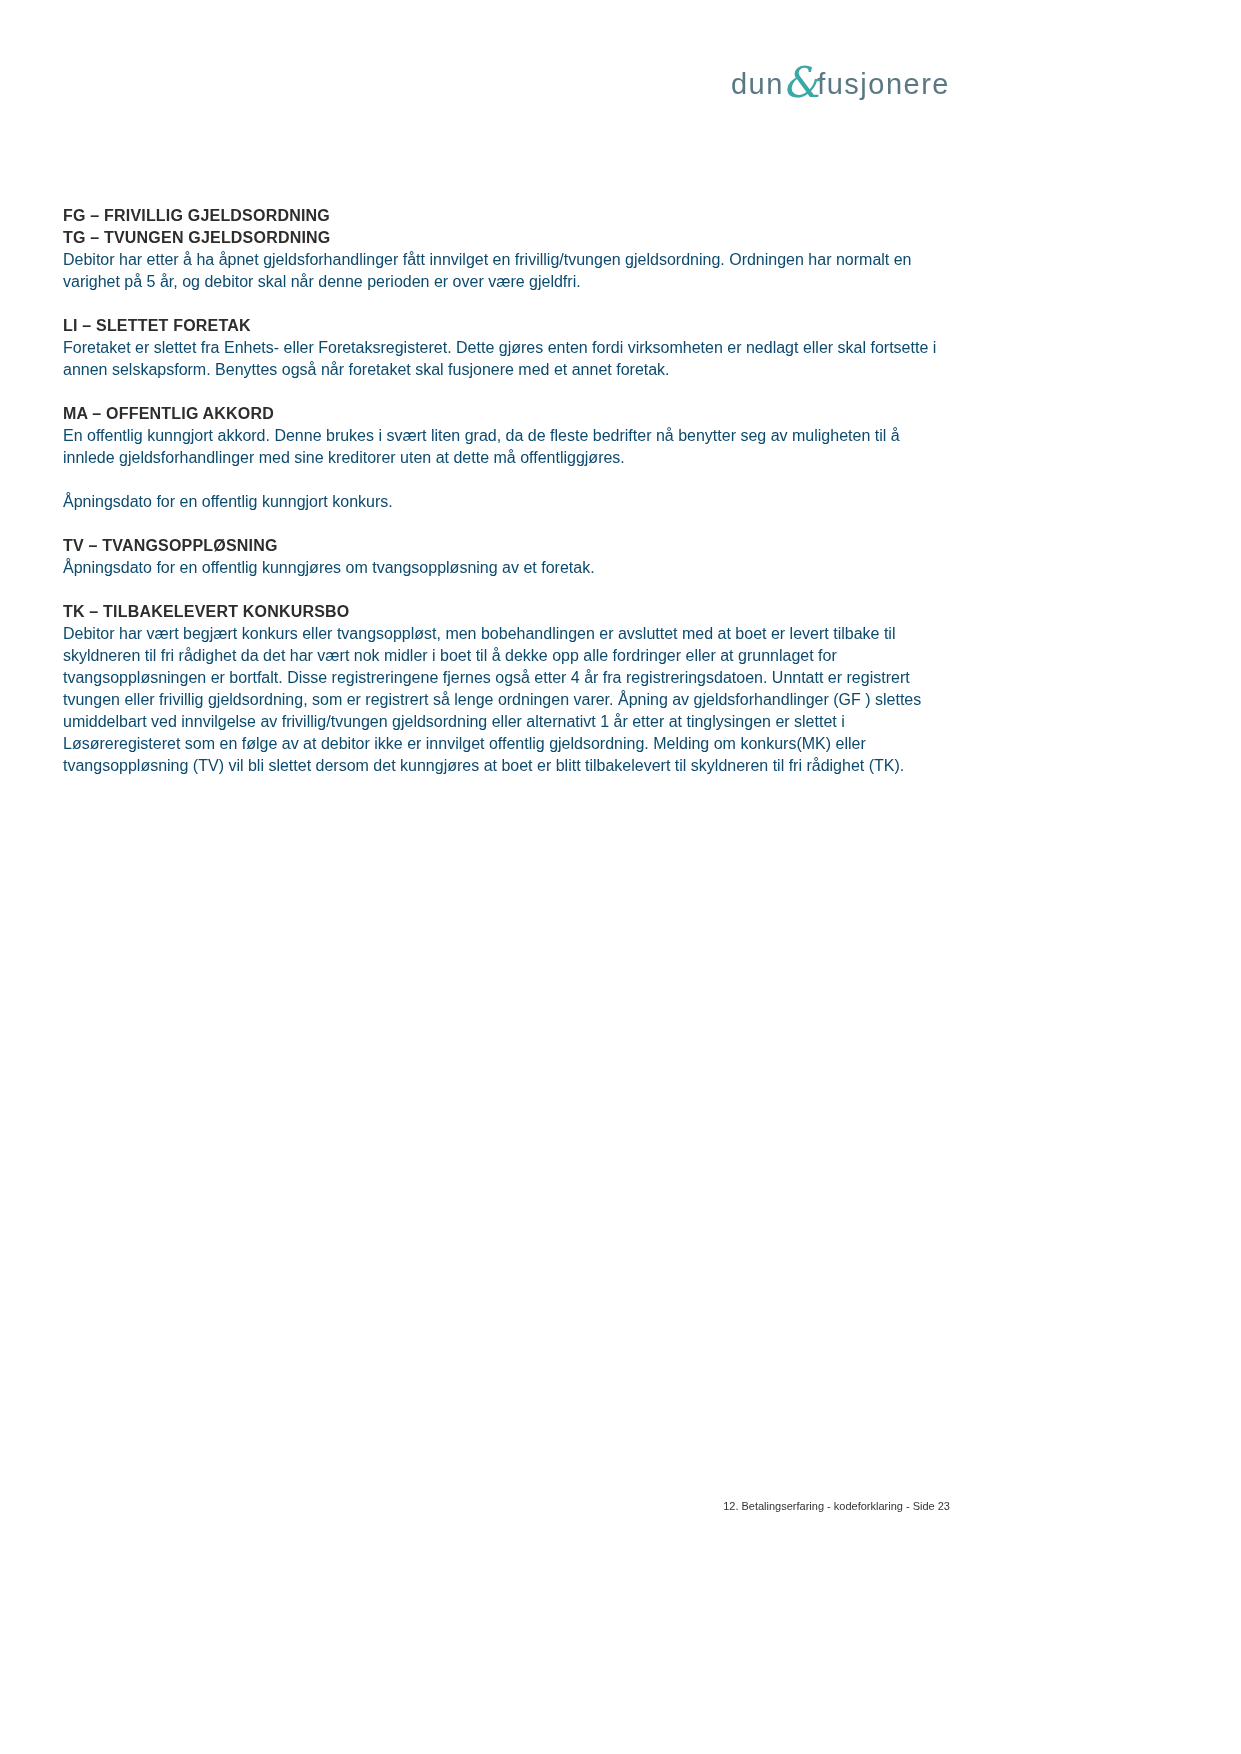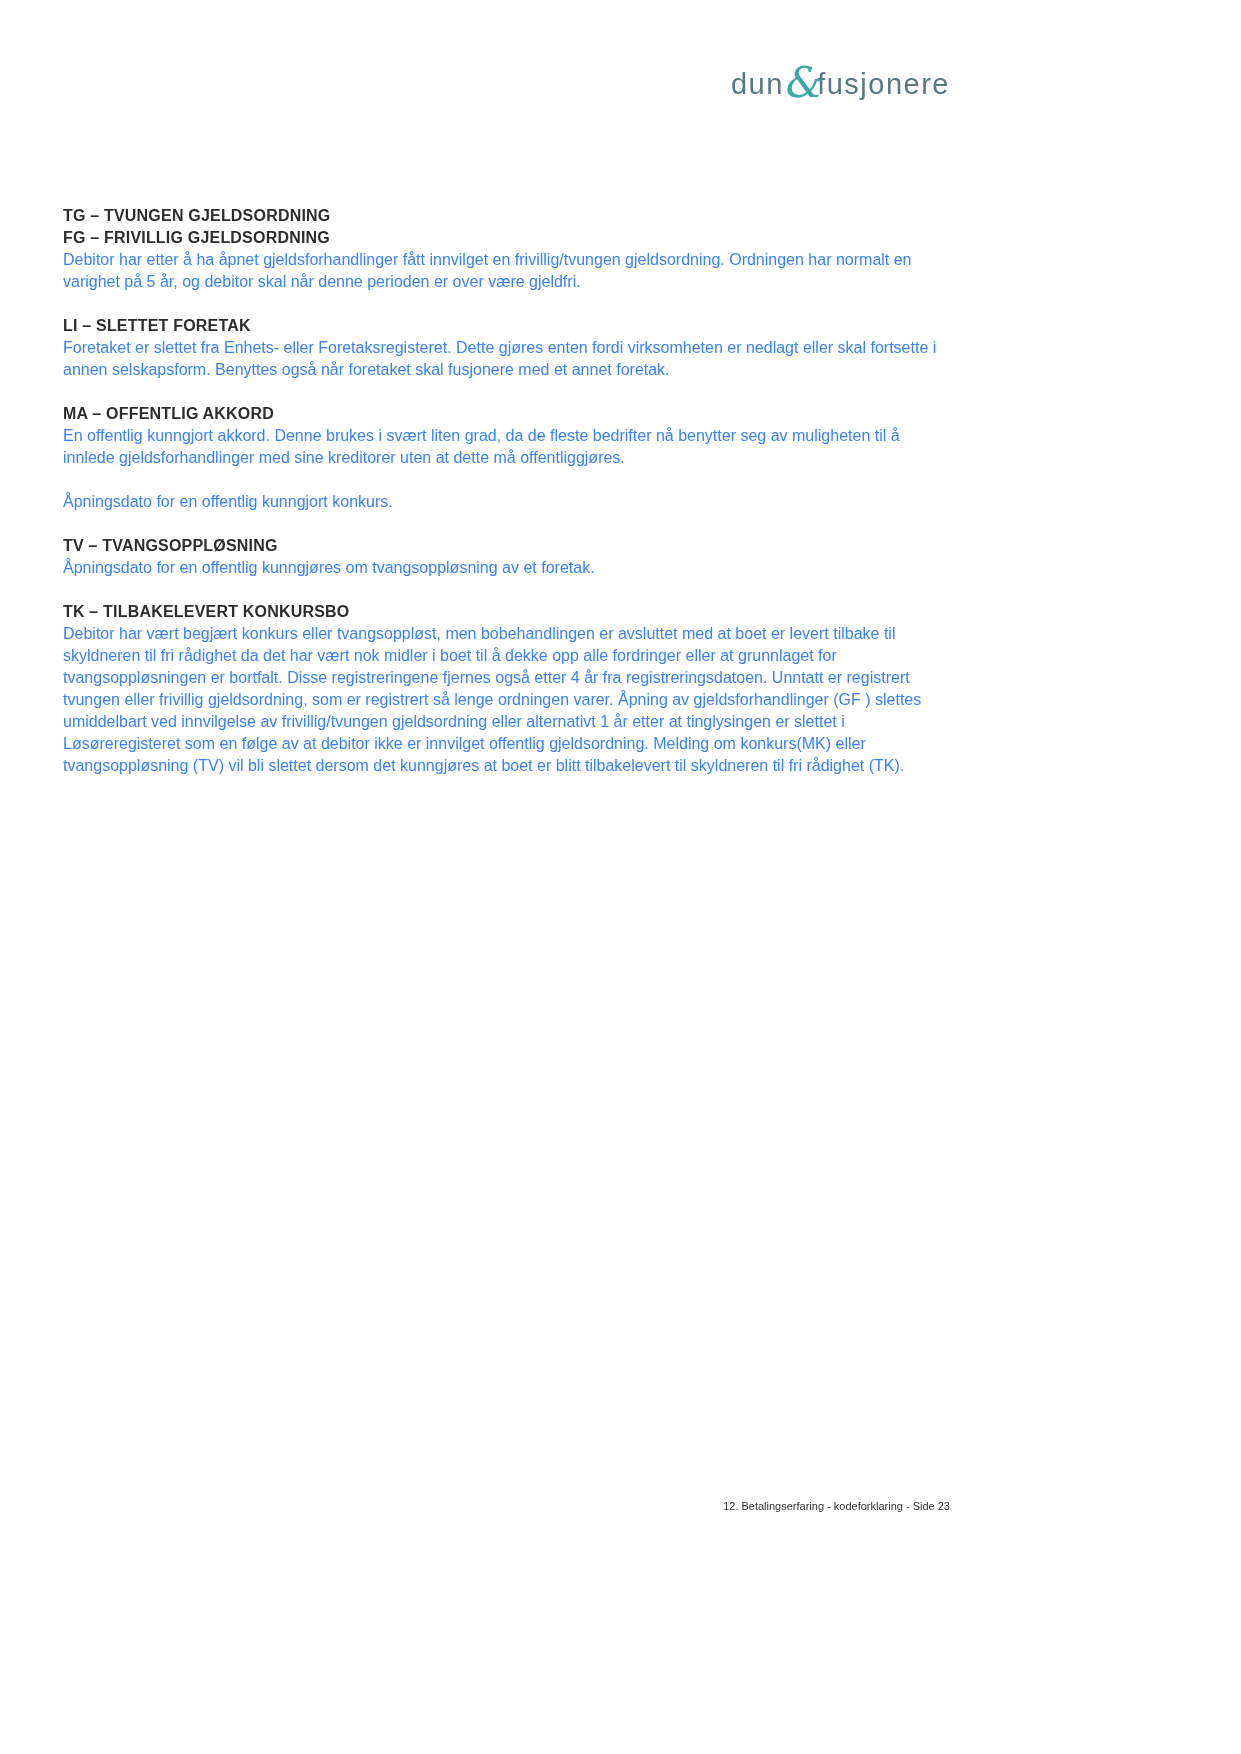--- a/index.html
+++ b/index.html
@@ -56,21 +56,21 @@
     line-height: 22px;
     font-weight: 700;
     color: #2d2d2d;
     letter-spacing: 0.2px;
   }
   .sec p {
     margin: 0;
     font-size: 16px;
     line-height: 22px;
     font-weight: 400;
-    color: #3b82f6;
+    color: #0c4a6e;
     text-align: left;
   }
   .footer {
     position: absolute;
     top: 1500px;
     right: 291px;
     font-size: 11px;
     color: #333333;
     white-space: nowrap;
   }
@@ -82,22 +82,22 @@
 
   <div class="logo">
     <span class="logo-word">dun</span>
     <span class="logo-amp">&amp;</span>
     <span class="logo-word">fusjonere</span>
   </div>
 
   <div class="content">
 
     <section class="sec">
+      <h3>FG – FRIVILLIG GJELDSORDNING</h3>
       <h3>TG – TVUNGEN GJELDSORDNING</h3>
-      <h3>FG – FRIVILLIG GJELDSORDNING</h3>
       <p>Debitor har etter å ha åpnet gjeldsforhandlinger fått innvilget en frivillig/tvungen gjeldsordning. Ordningen har normalt en varighet på 5 år, og debitor skal når denne perioden er over være gjeldfri.</p>
     </section>
 
     <section class="sec">
       <h3>LI – SLETTET FORETAK</h3>
       <p>Foretaket er slettet fra Enhets- eller Foretaksregisteret. Dette gjøres enten fordi virksomheten er nedlagt eller skal fortsette i annen selskapsform. Benyttes også når foretaket skal fusjonere med et annet foretak.</p>
     </section>
 
     <section class="sec">
       <h3>MA – OFFENTLIG AKKORD</h3>

